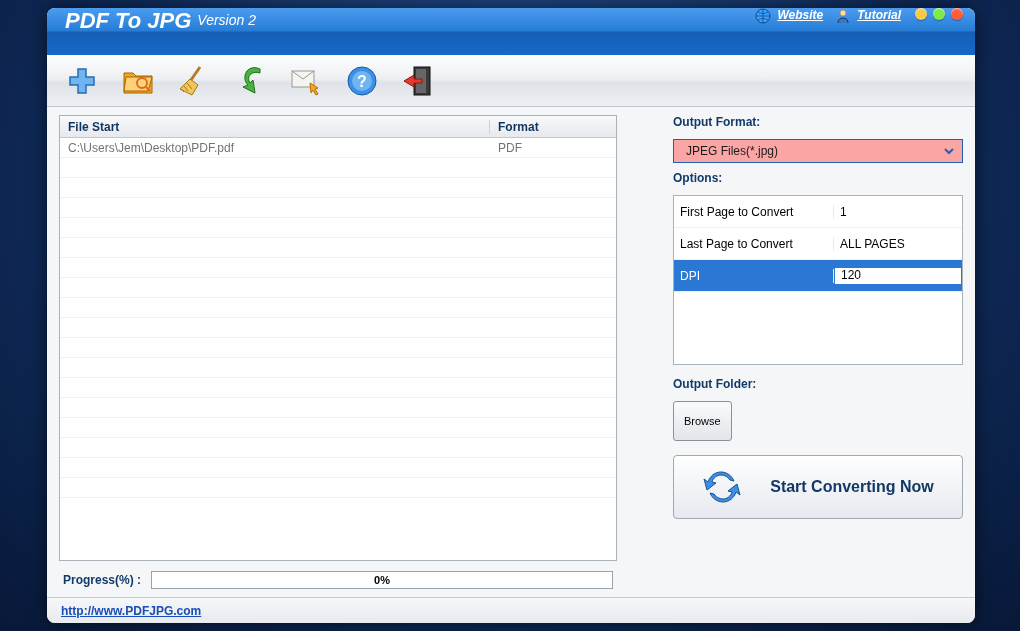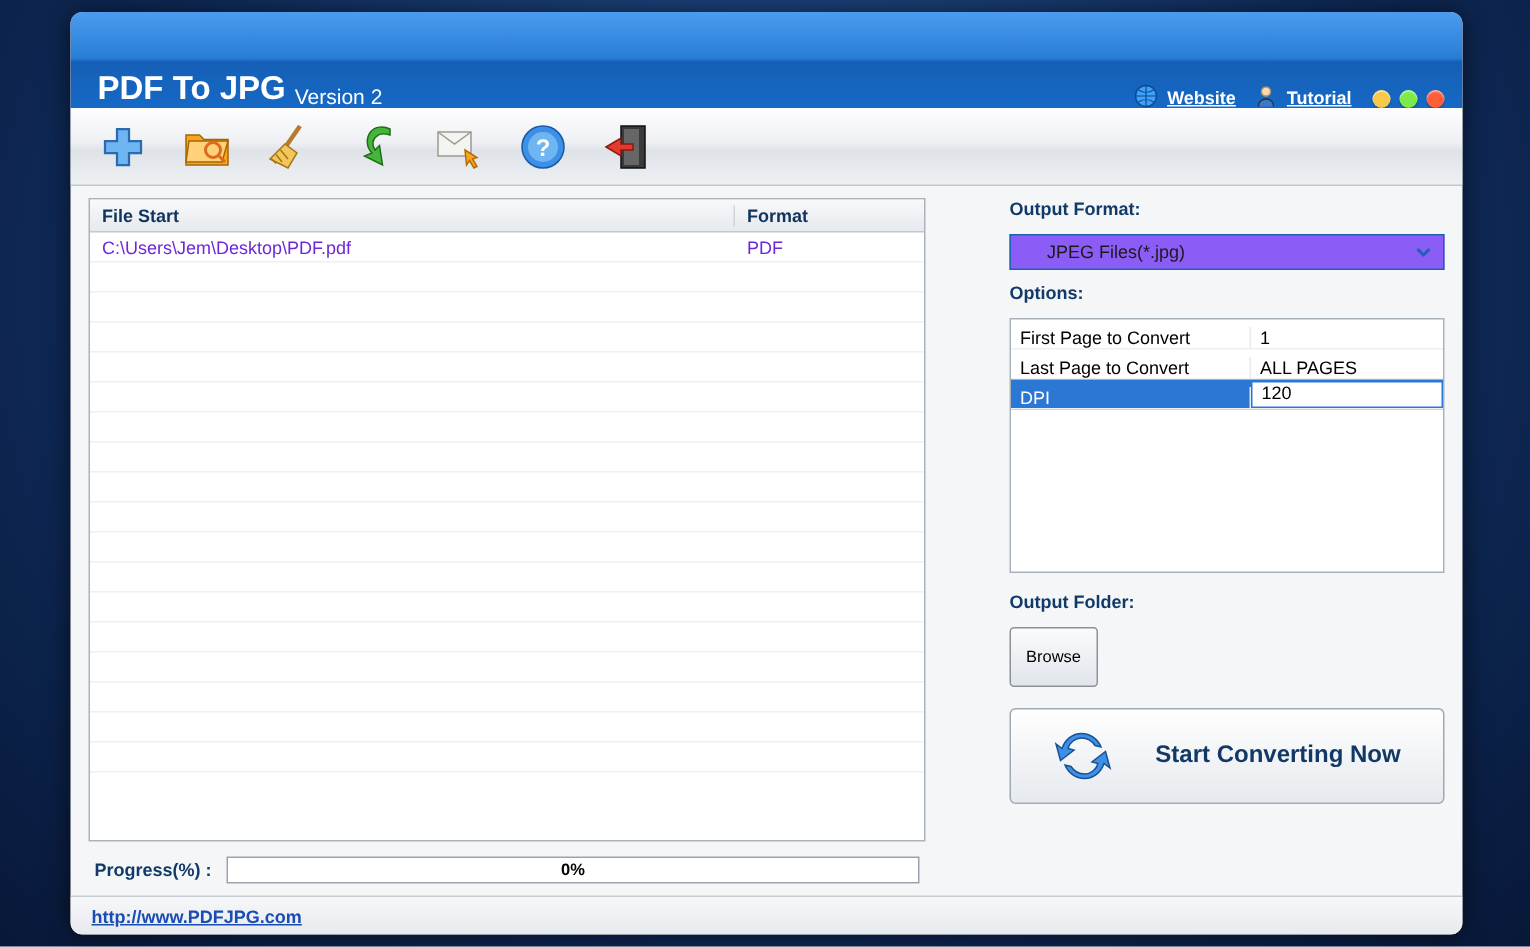--- a/index.html
+++ b/index.html
@@ -19,26 +19,27 @@
   width: 928px;
   height: 615px;
   background: #f5f6f8;
   border-radius: 8px;
   box-shadow: 0 0 18px rgba(0,0,0,0.6);
   overflow: hidden;
   display: flex;
   flex-direction: column;
 }
 .titlebar {
-  height: 64px;
+  height: 47px;
   background: linear-gradient(to bottom, #4b9cef 0%, #277dd6 48%, #155fb6 52%, #1569c6 100%);
   display: flex;
-  align-items: flex-end;
+  align-items: flex-start;
   padding: 0 12px 0 18px;
   color: #fff;
+  font-style: italic;
 }
 .titlebar .app-title { font-size: 22px; font-weight: bold; }
 .titlebar .app-version { font-size: 14px; margin-left: 6px; padding-top: 4px; }
 .titlebar .spacer { flex: 1; }
 .titlebar .tlink { color: #fff; text-decoration: underline; font-weight: bold; font-size: 12px; margin-left: 6px; cursor: pointer; }
 .titlebar .licon { width: 16px; height: 16px; display: inline-flex; align-items: center; justify-content: center; margin-left: 12px; }
 .window-btns { display:flex; gap:6px; margin-left:14px; }
 .window-btns div { width:12px; height:12px; border-radius:50%; box-shadow: inset 0 1px 1px rgba(255,255,255,0.6), 0 1px 1px rgba(0,0,0,0.3); }
 .wb-min { background:#f7c948; }
 .wb-max { background:#7eea4a; }
@@ -78,38 +79,38 @@
   background: #fff;
   flex: 1;
   display:flex;
   flex-direction: column;
   overflow:hidden;
 }
 .gridhead { display:flex; background: linear-gradient(to bottom,#f8f9fb,#e6e9ed); border-bottom:1px solid #c2c8cf; font-weight: bold; color: #10345e; height: 22px; align-items: center; }
 .gh1 { width: 430px; padding-left: 8px; border-right:1px solid #cdd3d9; }
 .gh2 { flex:1; padding-left: 8px; }
 .gridbody { flex:1; overflow:auto; }
-.grow { display:flex; height: 20px; align-items:center; border-bottom: 1px solid #eef0f3; color:#6d28d9; }
+.grow { display:flex; height: 20px; align-items:center; border-bottom: 1px solid #eef0f3; color:#737373; }
 .grow .c1 { width: 430px; padding-left: 8px; white-space: nowrap; overflow:hidden; }
 .grow .c2 { flex:1; padding-left: 8px; }
 .grow.empty { color: transparent; }
 
 .progressrow { display:flex; align-items:center; gap:10px; padding: 10px 4px 4px 4px; }
 .progresslbl { font-weight: bold; color:#123a69;}
 .progressbar { flex:1; height:18px; border:1px solid #9aa3ad; background:#fff; position:relative; }
 .progressbar .fill { position:absolute; left:0; top:0; bottom:0; width:0%; background:#3d8ee8;}
 .progressbar .pct { position:absolute; left:0; right:0; top:0; bottom:0; display:flex; align-items:center; justify-content:center; font-weight:bold; font-size:11px; }
 
 .sectlabel { font-weight:bold; color:#123a69; margin-bottom: 2px; }
-.selectbox { border:1px solid #1d62b4; background:#8b5cf6; height:24px; display:flex; align-items:center; padding: 0 24px; color:#1a1a1a; cursor:pointer; position:relative; }
+.selectbox { border:1px solid #1d62b4; background:#fca5a5; height:24px; display:flex; align-items:center; padding: 0 12px; color:#1a1a1a; cursor:pointer; position:relative; }
 .selectbox .chev { position:absolute; right:6px; top:4px; }
 
 .optgrid { border:1px solid #a9b1ba; background:#fff; height: 170px; display:flex; flex-direction:column; overflow:hidden;}
 .optgrid .gridhead .gh1 { width: 160px; }
-.optrow { display:flex; height:20px; align-items:flex-end; border-bottom:1px solid #eef0f3;}
+.optrow { display:flex; height:32px; align-items:center; border-bottom:1px solid #eef0f3;}
 .optrow .o1 { width:160px; padding-left:6px; border-right:1px solid #e6e9ed;}
 .optrow .o2 { flex:1; padding-left:6px;}
 .optrow.selected { background:#2b78d4; color:#fff; }
 .optrow.selected .o2 { background:#fff; color:#000; border:1px solid #2b78d4; height:18px; box-sizing:border-box; }
 
 .folderrow { display:flex; gap:6px; align-items:center; }
 .folderinput { flex:1; border:1px solid #1d62b4; height:24px; padding:0 6px; background:#fff; font-family:inherit; font-size:13px; }
 .browsebtn { height:40px; padding: 0 10px; border:1px solid #8a919b; background: linear-gradient(to bottom,#fafbfc,#e1e5ea); border-radius:3px; cursor:pointer; font-size:11px; }
 
 .convertbtn { margin-top: 6px; border:1px solid #9fa9b3; border-radius:4px; height:64px; background: linear-gradient(to bottom,#ffffff,#e6e9ee); display:flex; align-items:center; justify-content:center; gap:28px; cursor:pointer; color:#123866; font-size:16px; font-weight:bold;}

